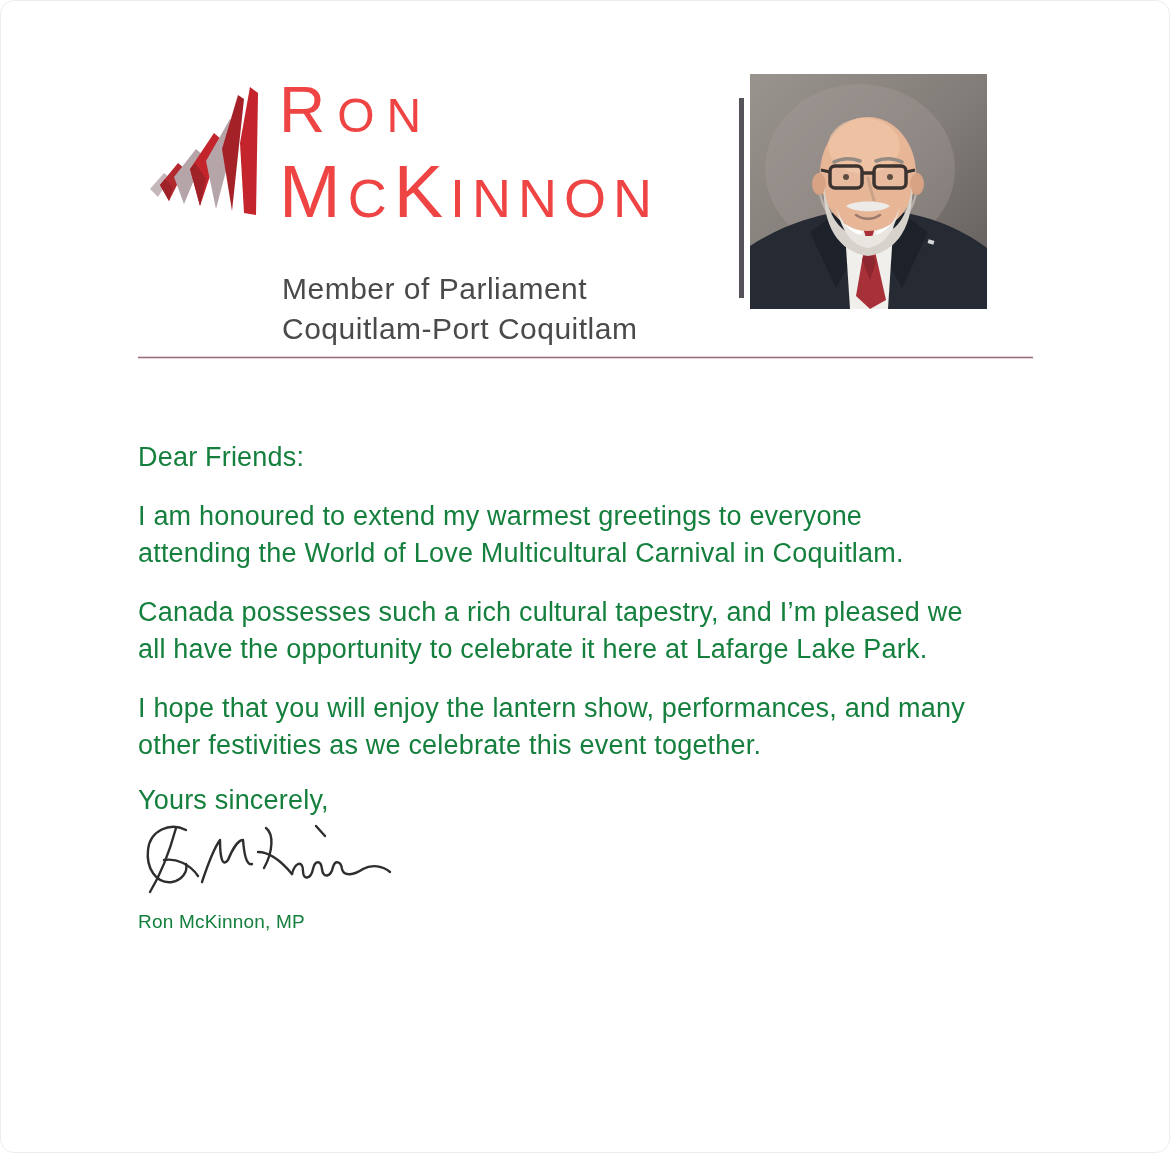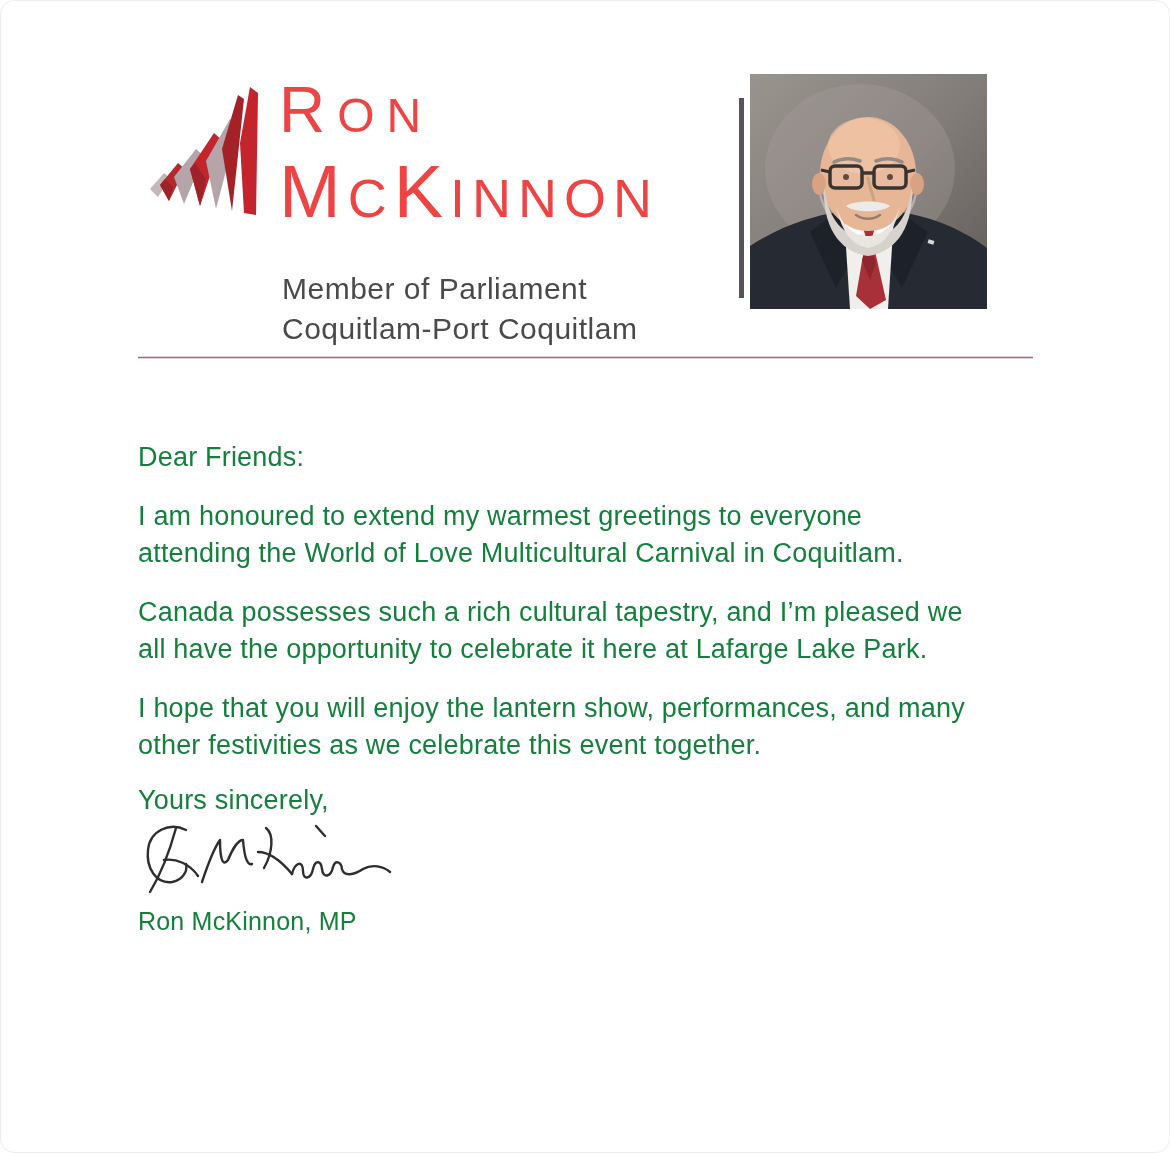--- a/index.html
+++ b/index.html
@@ -28,21 +28,21 @@
   .portrait{position:absolute;left:749px;top:73px;width:237px;height:235px;}
   .rule{position:absolute;left:137px;top:355px;width:895px;height:3px;
         background:#96707b;border-top:1px solid #e5d2d7;border-bottom:1px solid #e5d2d7;
         box-sizing:border-box;}
   
   .letter{position:absolute;left:137px;top:438px;width:1000px;
           font-size:27px;line-height:37px;letter-spacing:0.2px;color:#15803d;}
   .letter p{margin:0 0 22px 0;white-space:pre-line;}
   .letter p.closing{margin-bottom:7px;margin-top:-4px;}
   .sig{display:block;margin:-6px 0 0 2px;width:258px;height:76px;}
-  .signed{margin-top:7px;font-size:25px;}
+  .signed{margin-top:7px;font-size:19px;}
 </style>
 </head>
 <body>
 
 <div class="sheet">
 
   <svg class="logo-shards" viewBox="0 0 118 132" aria-hidden="true">
     <polygon points="4,102 18,86 24,91 12,110" fill="#c4b6b9"></polygon>
     <polygon points="14,98 32,76 39,82 23,114" fill="#b2292e"></polygon>
     <polygon points="14,98 19,92 27,100 23,114" fill="#9e2227"></polygon>

